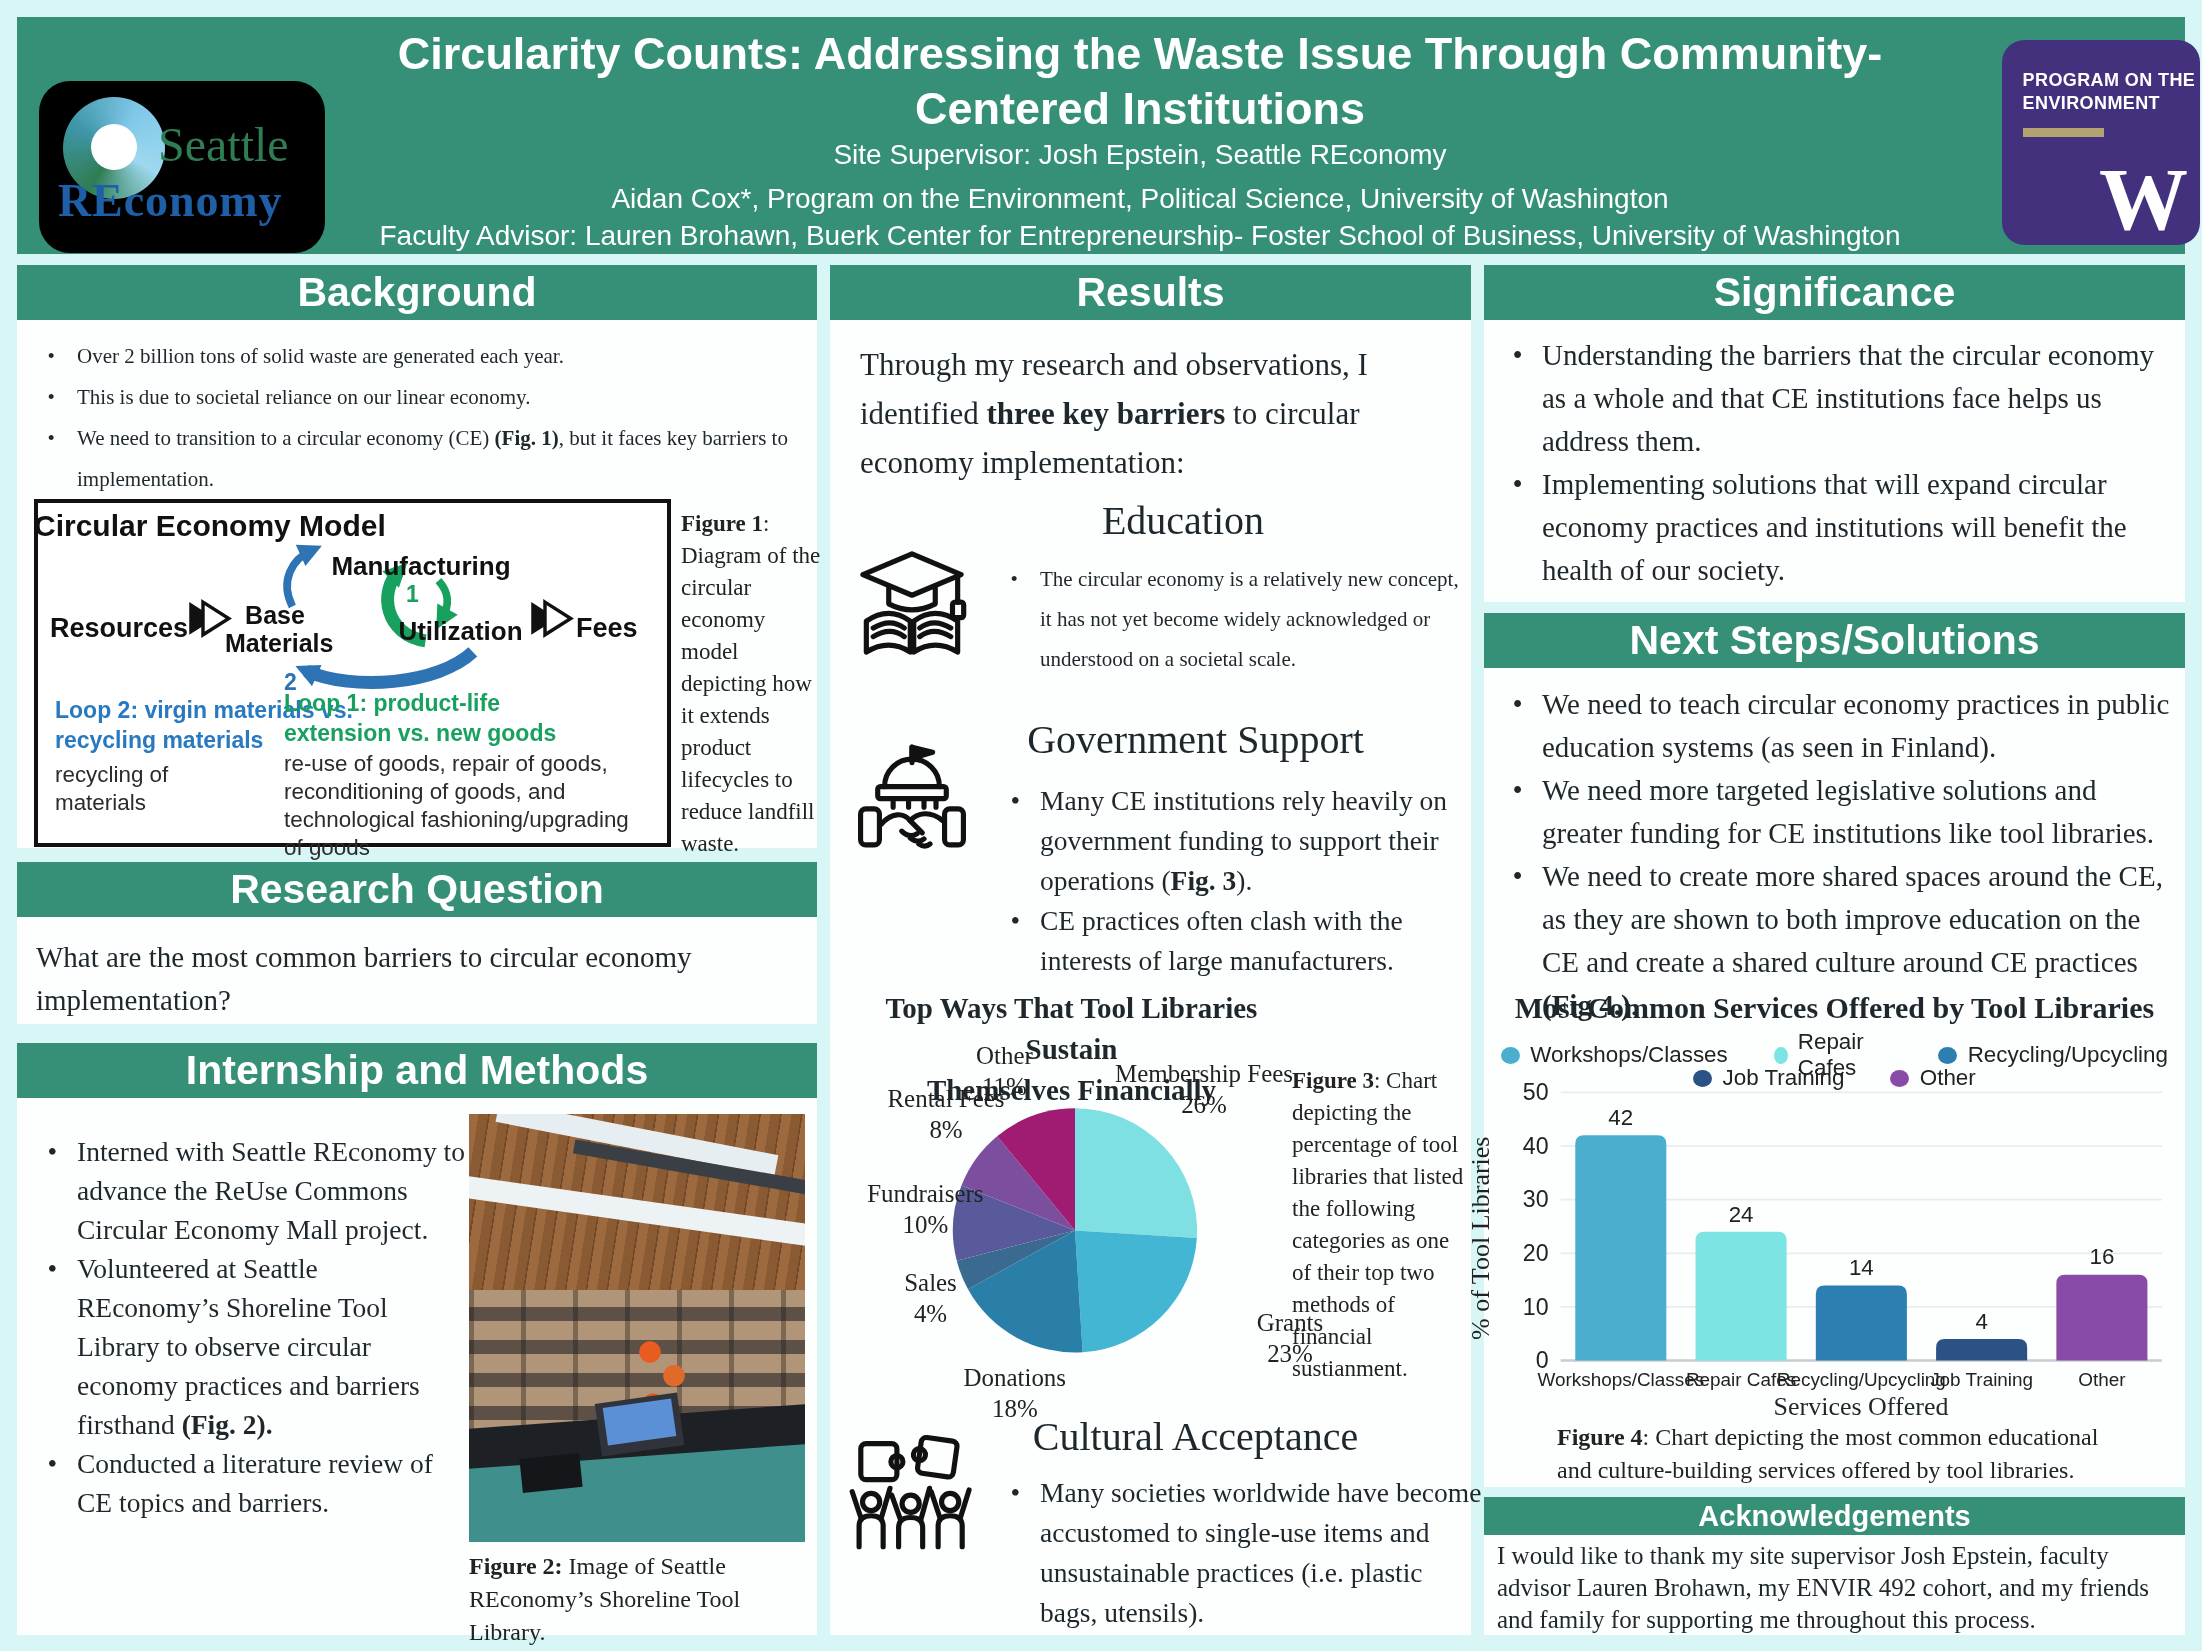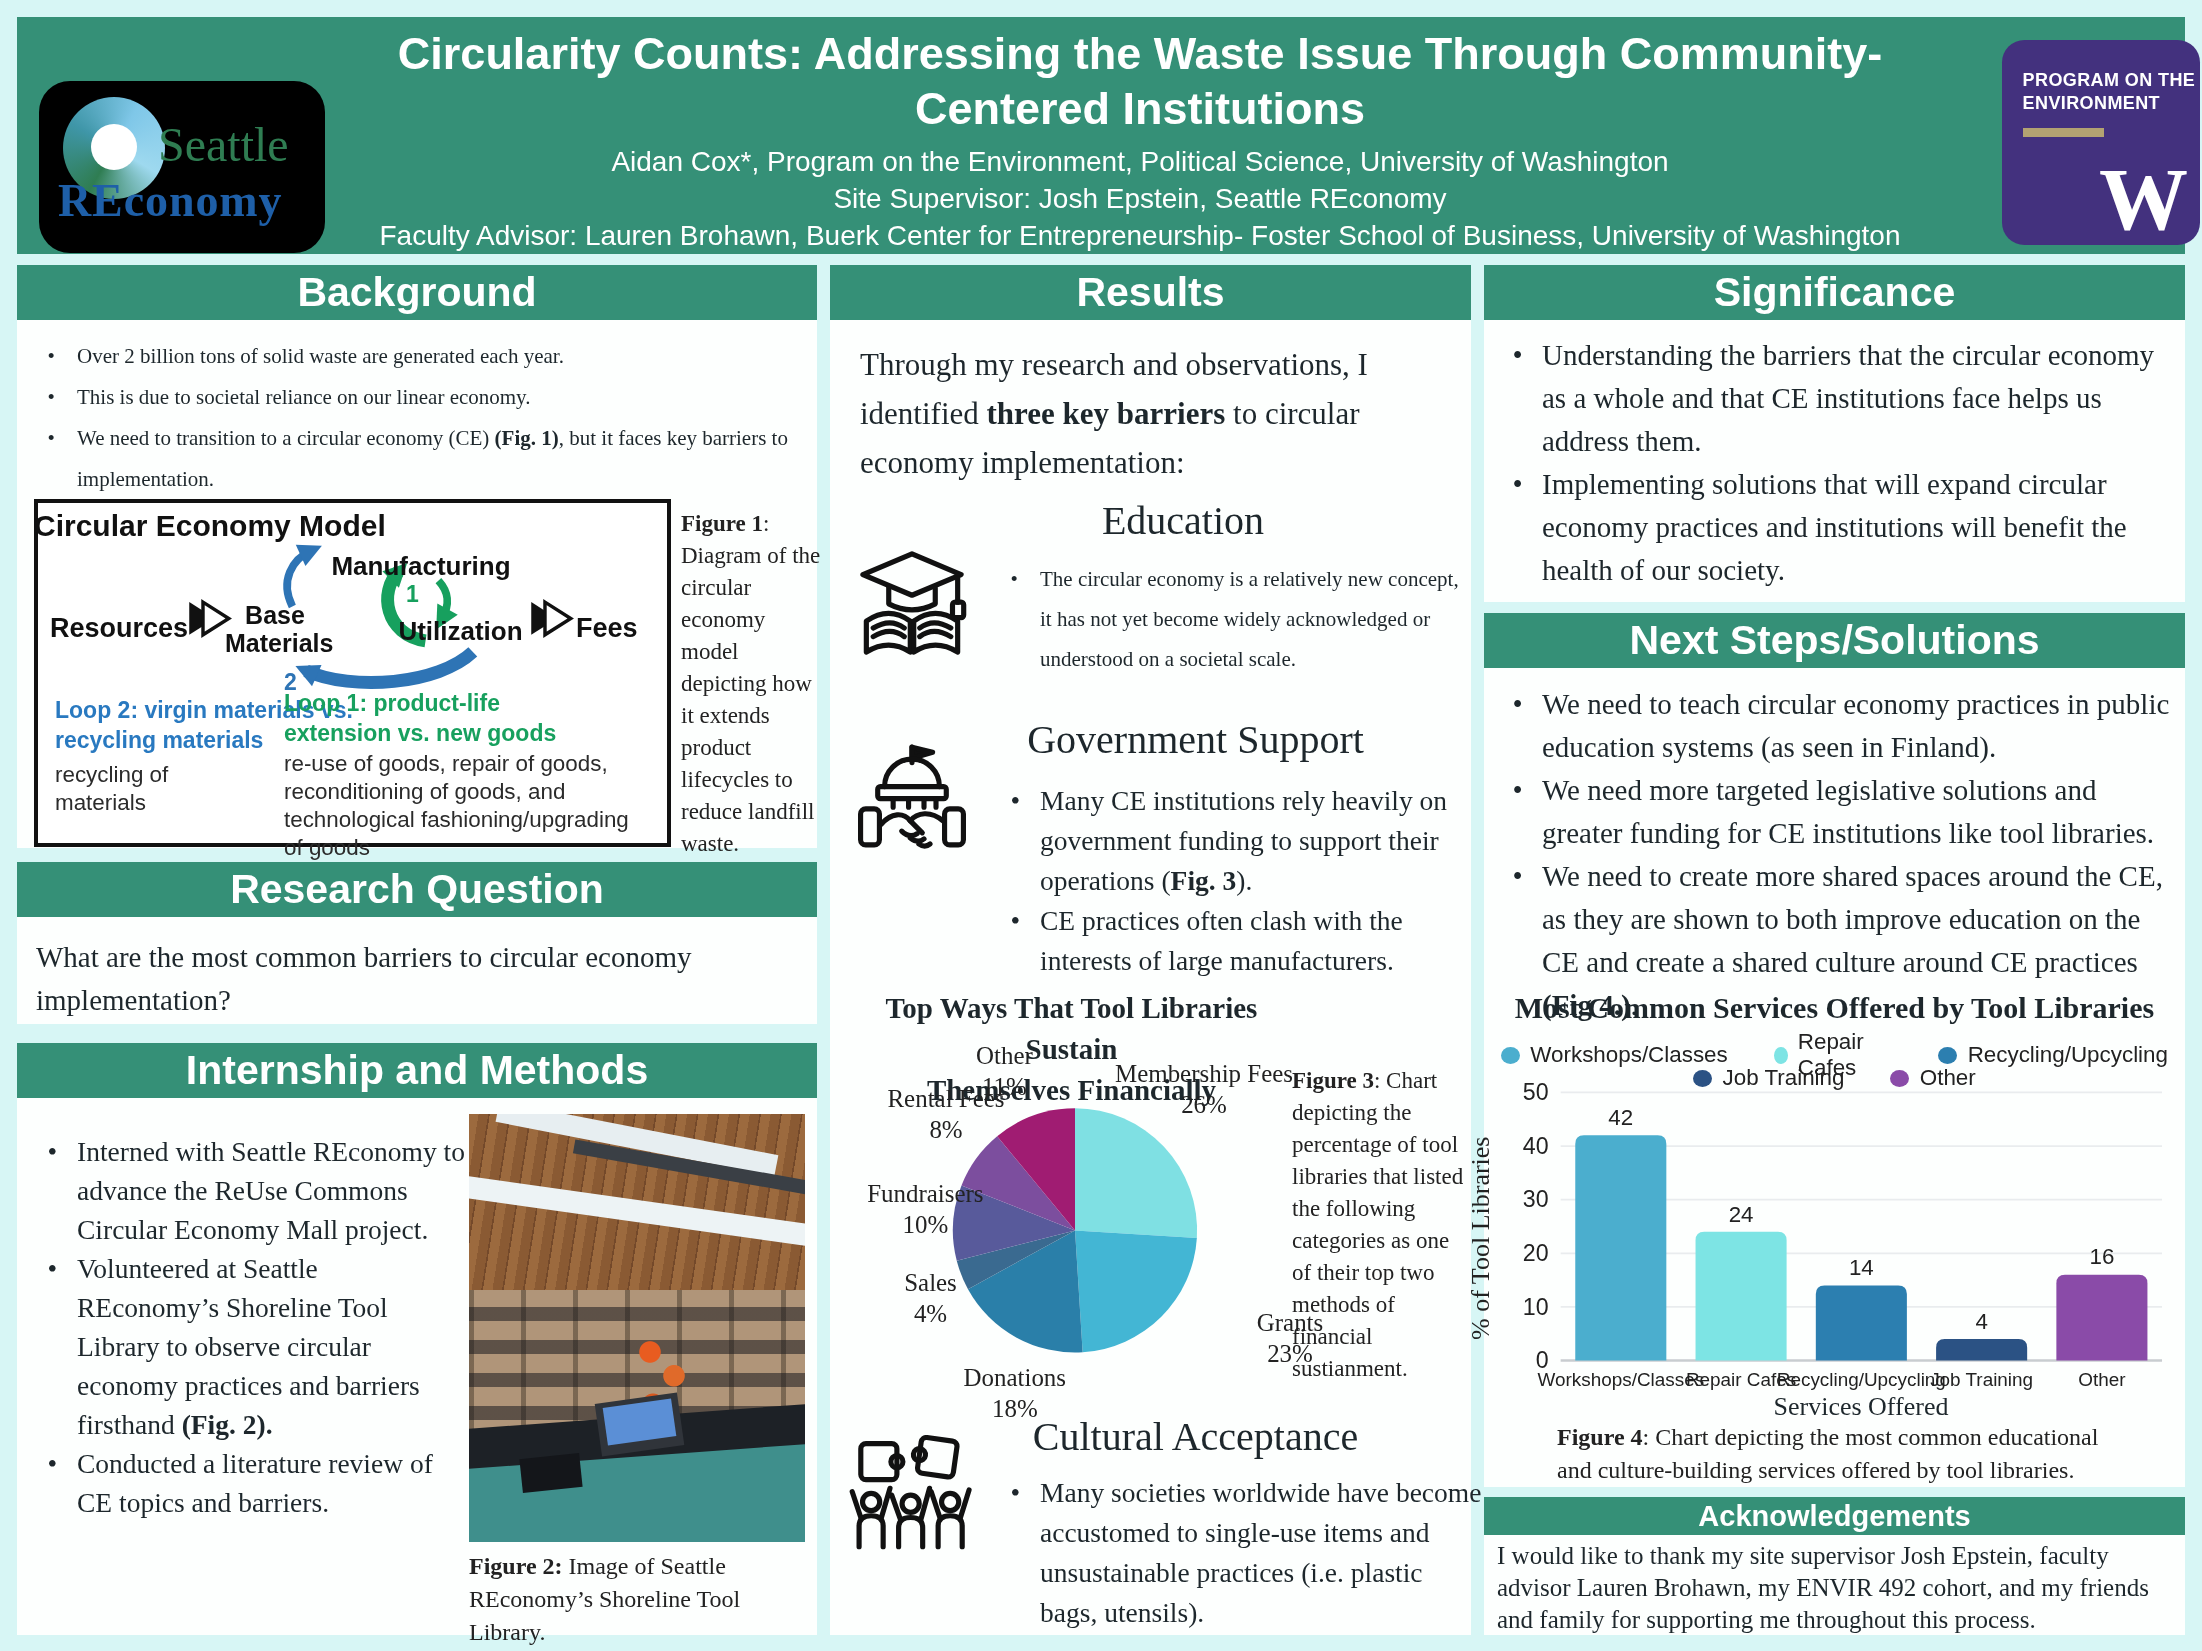--- a/index.html
+++ b/index.html
@@ -88,22 +88,22 @@
   <div id="slogo" class="abs">
     <div class="ring"></div>
     <div class="hole"></div>
     <div class="w1">Seattle</div>
     <div class="w2">REconomy</div>
   </div>
 
   <div id="title-wrap" class="abs">
     <div class="t">Circularity Counts: Addressing the Waste Issue Through Community-</div>
     <div class="t">Centered Institutions</div>
+    <div class="s">Site Supervisor: Josh Epstein, Seattle REconomy</div>
     <div class="s" style="margin-top:6.9px">Aidan Cox*, Program on the Environment, Political Science, University of Washington</div>
-    <div class="s">Site Supervisor: Josh Epstein, Seattle REconomy</div>
     <div class="s">Faculty Advisor: Lauren Brohawn, Buerk Center for Entrepreneurship- Foster School of Business, University of Washington</div>
   </div>
 
   <div id="uwlogo" class="abs">
     <div class="l">
       <span>PROGRAM ON THE</span><br>
       <span>ENVIRONMENT</span>
     </div>
     <div class="bar"></div>
     <div class="W">W</div>

